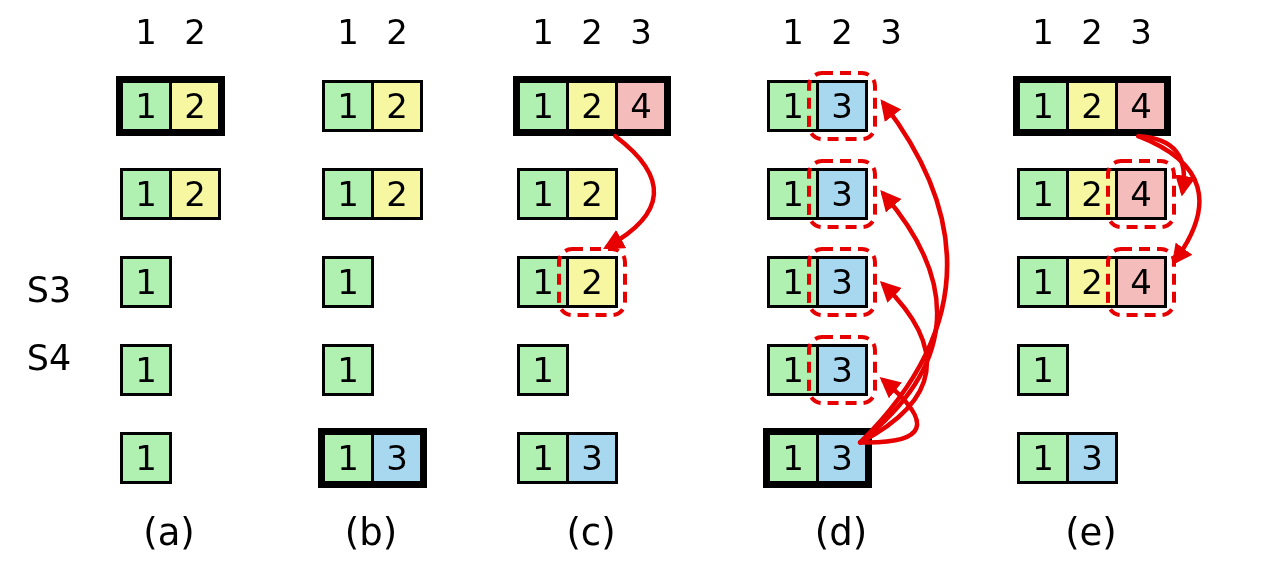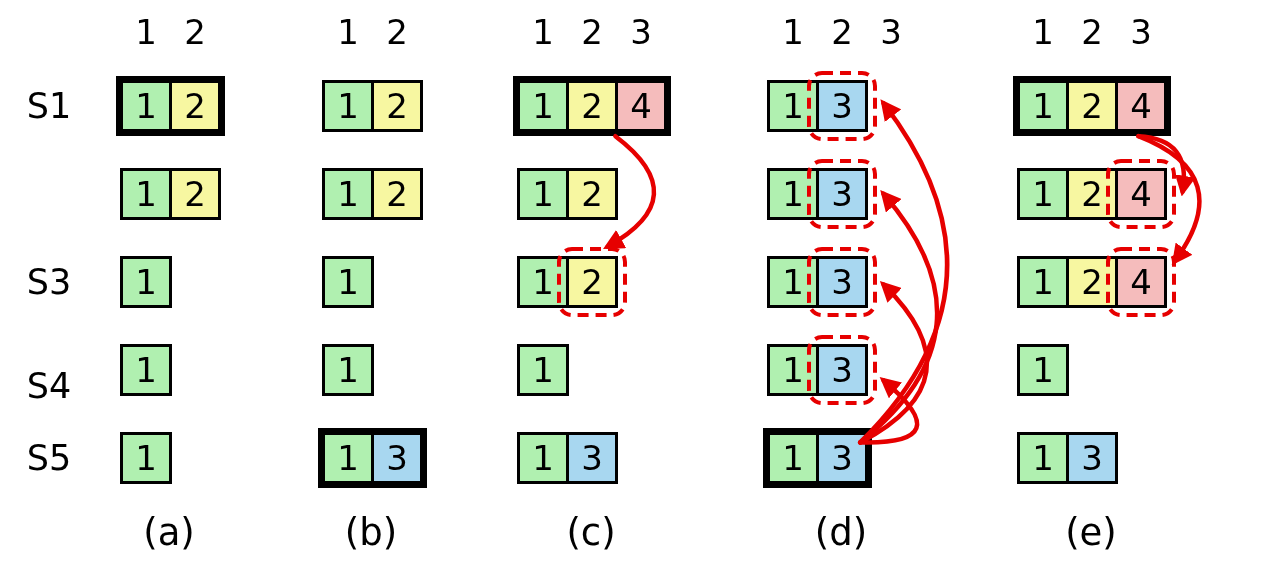--- a/index.html
+++ b/index.html
@@ -53,24 +53,22 @@
       <path d="M 860.2 442.4 Q 1021.5 283.2 883.6 103.4" fill="none" stroke="#e60000" stroke-width="4.5" stroke-linecap="round" marker-end="url(#arrowhead)"></path>
       <path d="M 860.2 442.4 Q 1001.3 330.4 883.6 194.0" fill="none" stroke="#e60000" stroke-width="4.5" stroke-linecap="round" marker-end="url(#arrowhead)"></path>
       <path d="M 860.2 442.4 Q 980.7 379.6 883.6 284.6" fill="none" stroke="#e60000" stroke-width="4.5" stroke-linecap="round" marker-end="url(#arrowhead)"></path>
       <path d="M 860.2 442.4 Q 960.8 444.9 883.6 380.4" fill="none" stroke="#e60000" stroke-width="4.5" stroke-linecap="round" marker-end="url(#arrowhead)"></path>
       <rect x="1108" y="161" width="66" height="66" rx="13" fill="none" stroke="#e60000" stroke-width="4" stroke-dasharray="11 7"></rect>
       <rect x="1108" y="249" width="66" height="66" rx="13" fill="none" stroke="#e60000" stroke-width="4" stroke-dasharray="11 7"></rect>
       <path d="M 1138.4 136.2 Q 1191.7 138.8 1182.6 191.4" fill="none" stroke="#e60000" stroke-width="4.5" stroke-linecap="round" marker-end="url(#arrowhead)"></path>
       <path d="M 1138.4 136.2 Q 1238.2 174.9 1174.8 261.2" fill="none" stroke="#e60000" stroke-width="4.5" stroke-linecap="round" marker-end="url(#arrowhead)"></path>
     </svg>
 
-  <div class="row-label" style="left:6px;top:80px">S1</div>
-  <div class="row-label" style="left:6px;top:256px">S3</div>
-  <div class="row-label" style="left:6px;top:360px">S4</div>
-  <div class="row-label" style="left:6px;top:432px">S5</div>
+  <div class="row-label" style="left:6px;top:264px">S3</div>
+  <div class="row-label" style="left:6px;top:332px">S4</div>
 
   <div class="caption" style="left:99px;top:506px">(a)</div>
   <div class="caption" style="left:301px;top:506px">(b)</div>
   <div class="caption" style="left:521px;top:506px">(c)</div>
   <div class="caption" style="left:771px;top:506px">(d)</div>
   <div class="caption" style="left:1021px;top:506px">(e)</div>
 
   <div id="panels">
       <div>
         <div class="col-header" style="left: 120px; top: 10px;">1</div>

